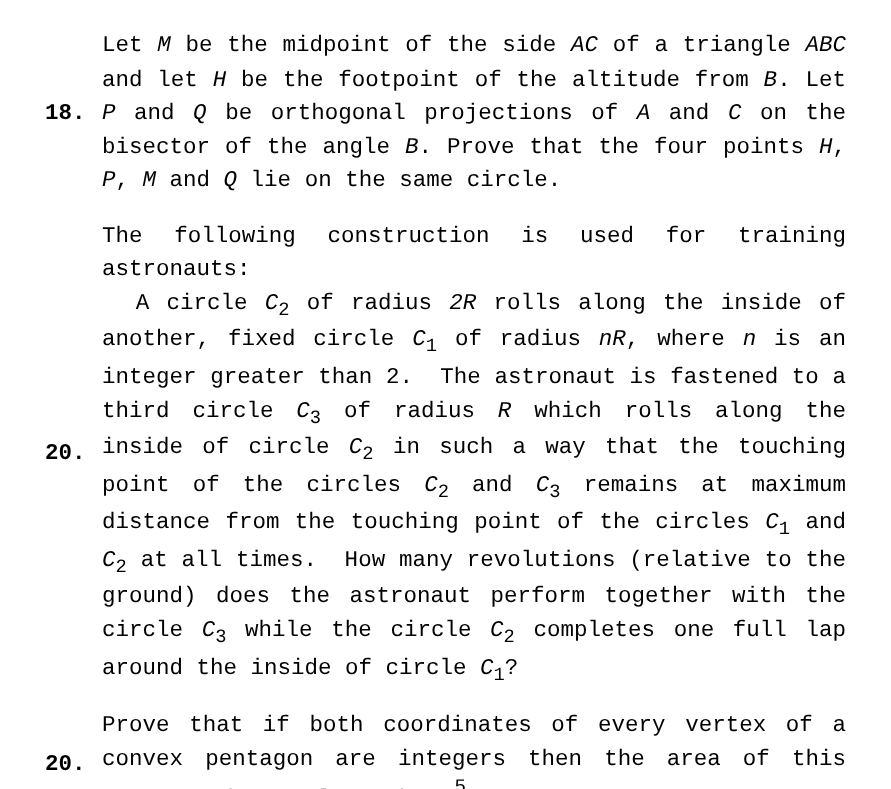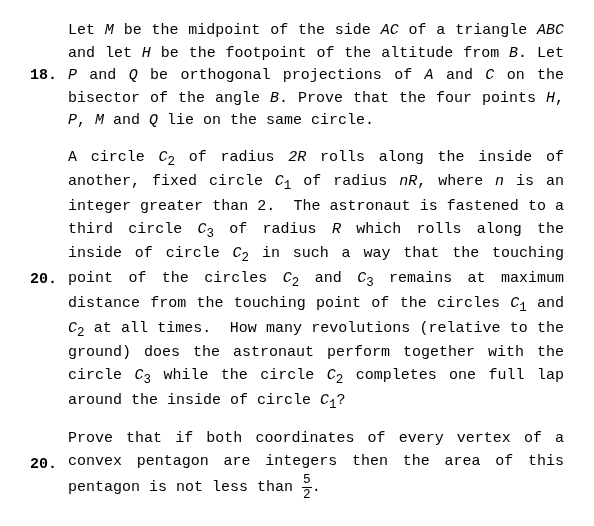--- a/index.html
+++ b/index.html
@@ -69,20 +69,23 @@
         of the angle <em>B</em>. Prove that the four points <em>H</em>, <em>P</em>, <em>M</em> and <em>Q</em>
         lie on the same circle.
       </p>
     </div>
   </div>
 
   <div class="problem">
     <div class="problem-number"><strong>20.</strong></div>
     <div class="problem-content">
       <p>
+        The following construction is used for training astronauts:
+      </p>
+      <p>
         A circle <em>C</em><sub>2</sub> of radius <em>2R</em> rolls along the inside of another,
         fixed circle <em>C</em><sub>1</sub> of radius <em>nR</em>, where <em>n</em> is an integer greater
         than 2.&nbsp; The astronaut is fastened to a third circle <em>C</em><sub>3</sub> of
         radius <em>R</em> which rolls along the inside of circle <em>C</em><sub>2</sub> in such a
         way that the touching point of the circles <em>C</em><sub>2</sub> and <em>C</em><sub>3</sub> remains
         at maximum distance from the touching point of the circles
         <em>C</em><sub>1</sub> and <em>C</em><sub>2</sub> at all times.&nbsp; How many revolutions (relative to
         the ground) does the astronaut perform together with the
         circle <em>C</em><sub>3</sub> while the circle <em>C</em><sub>2</sub> completes one full lap around
         the inside of circle <em>C</em><sub>1</sub>?

